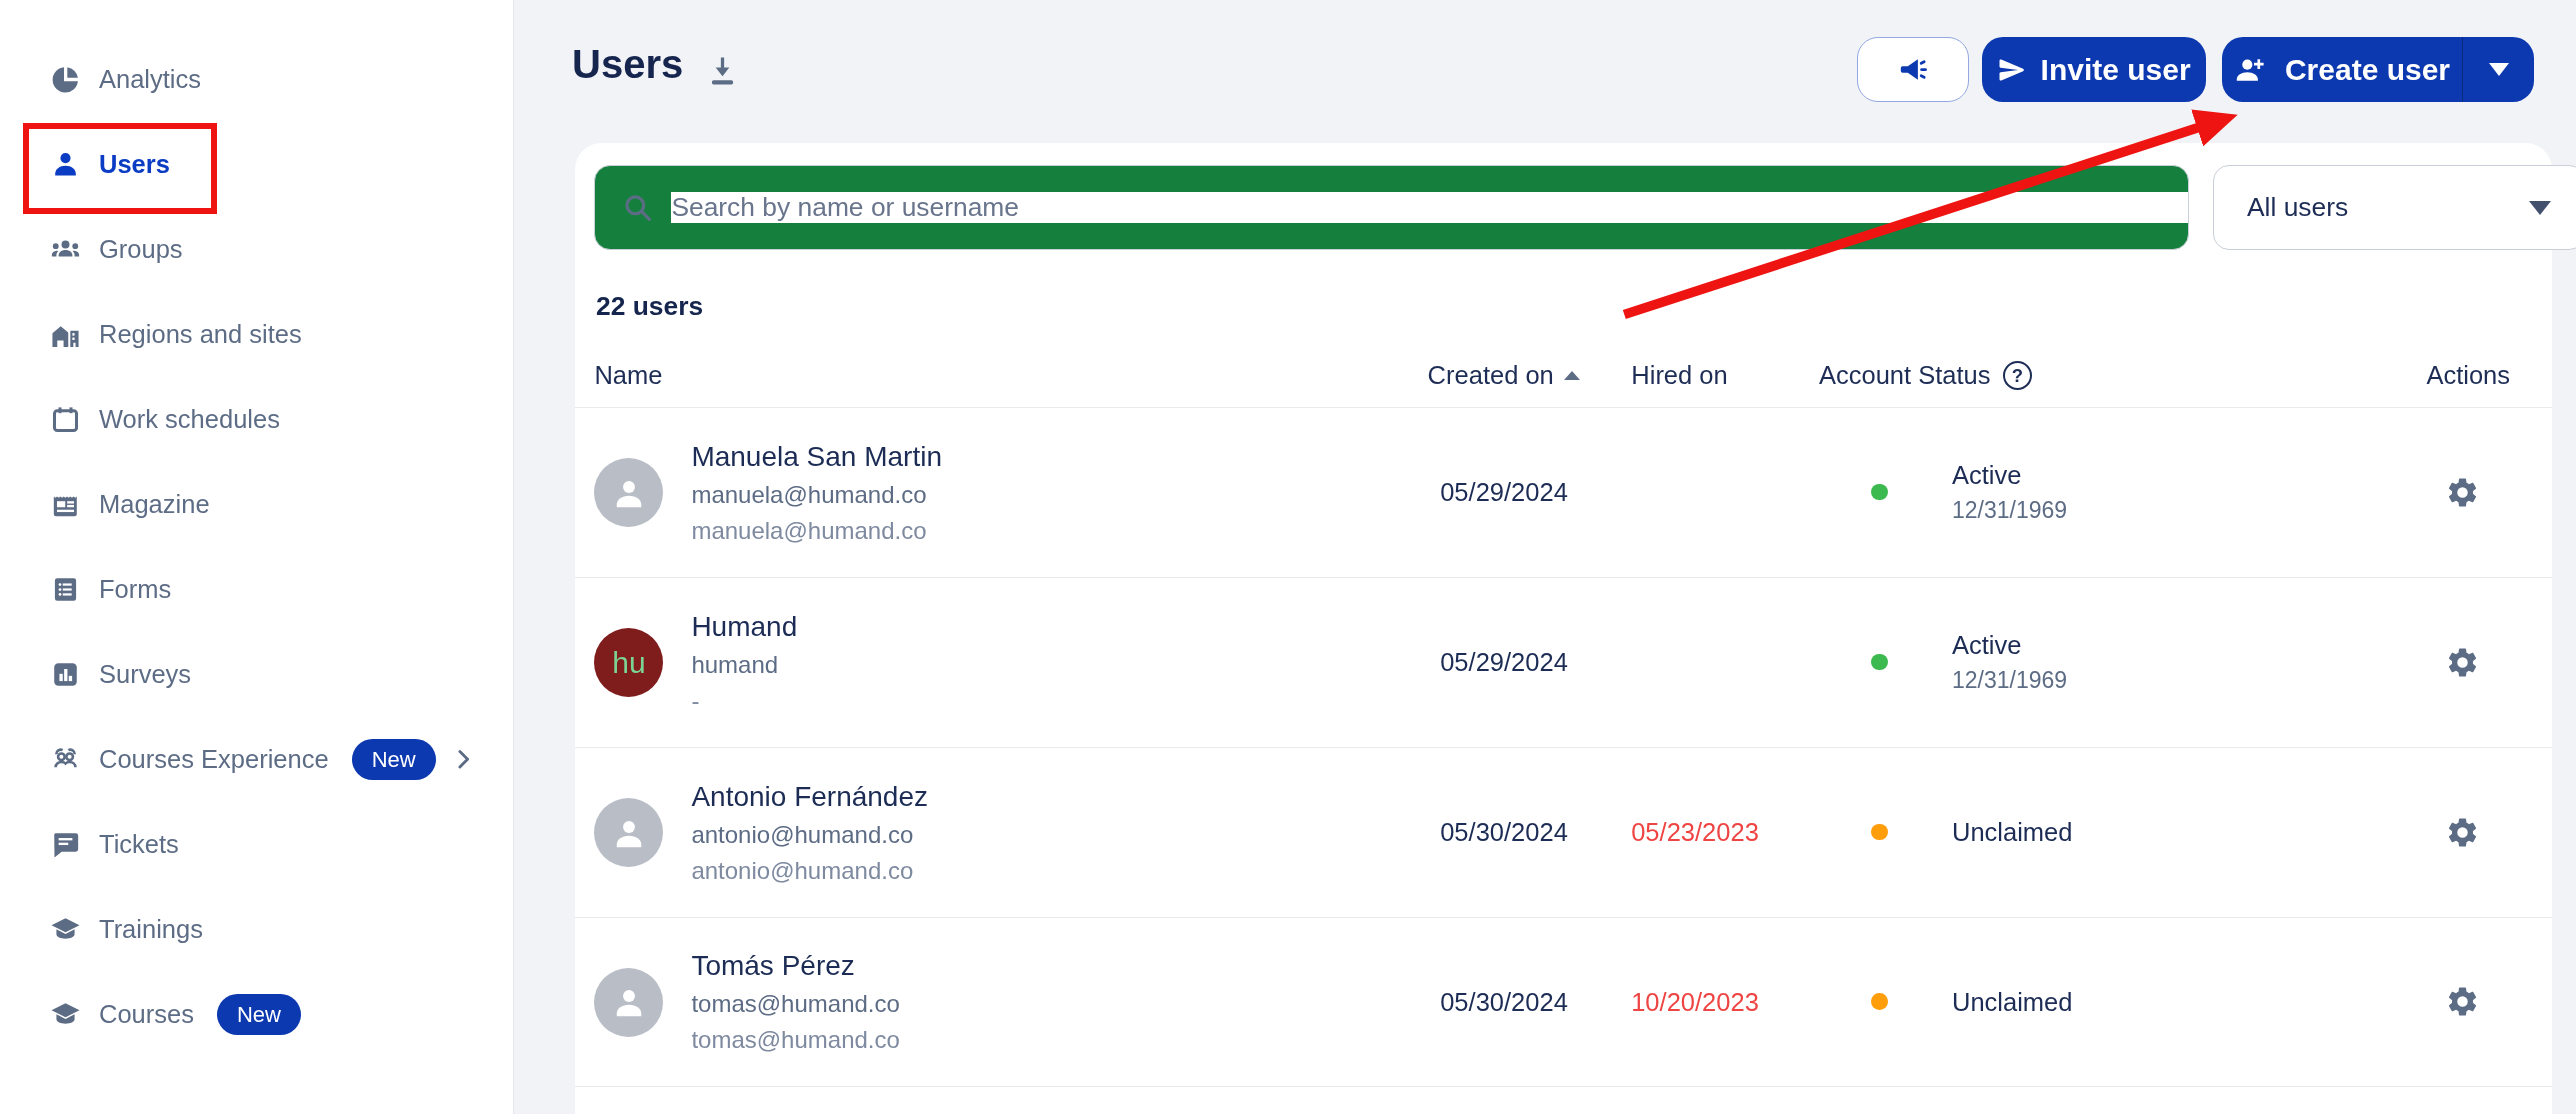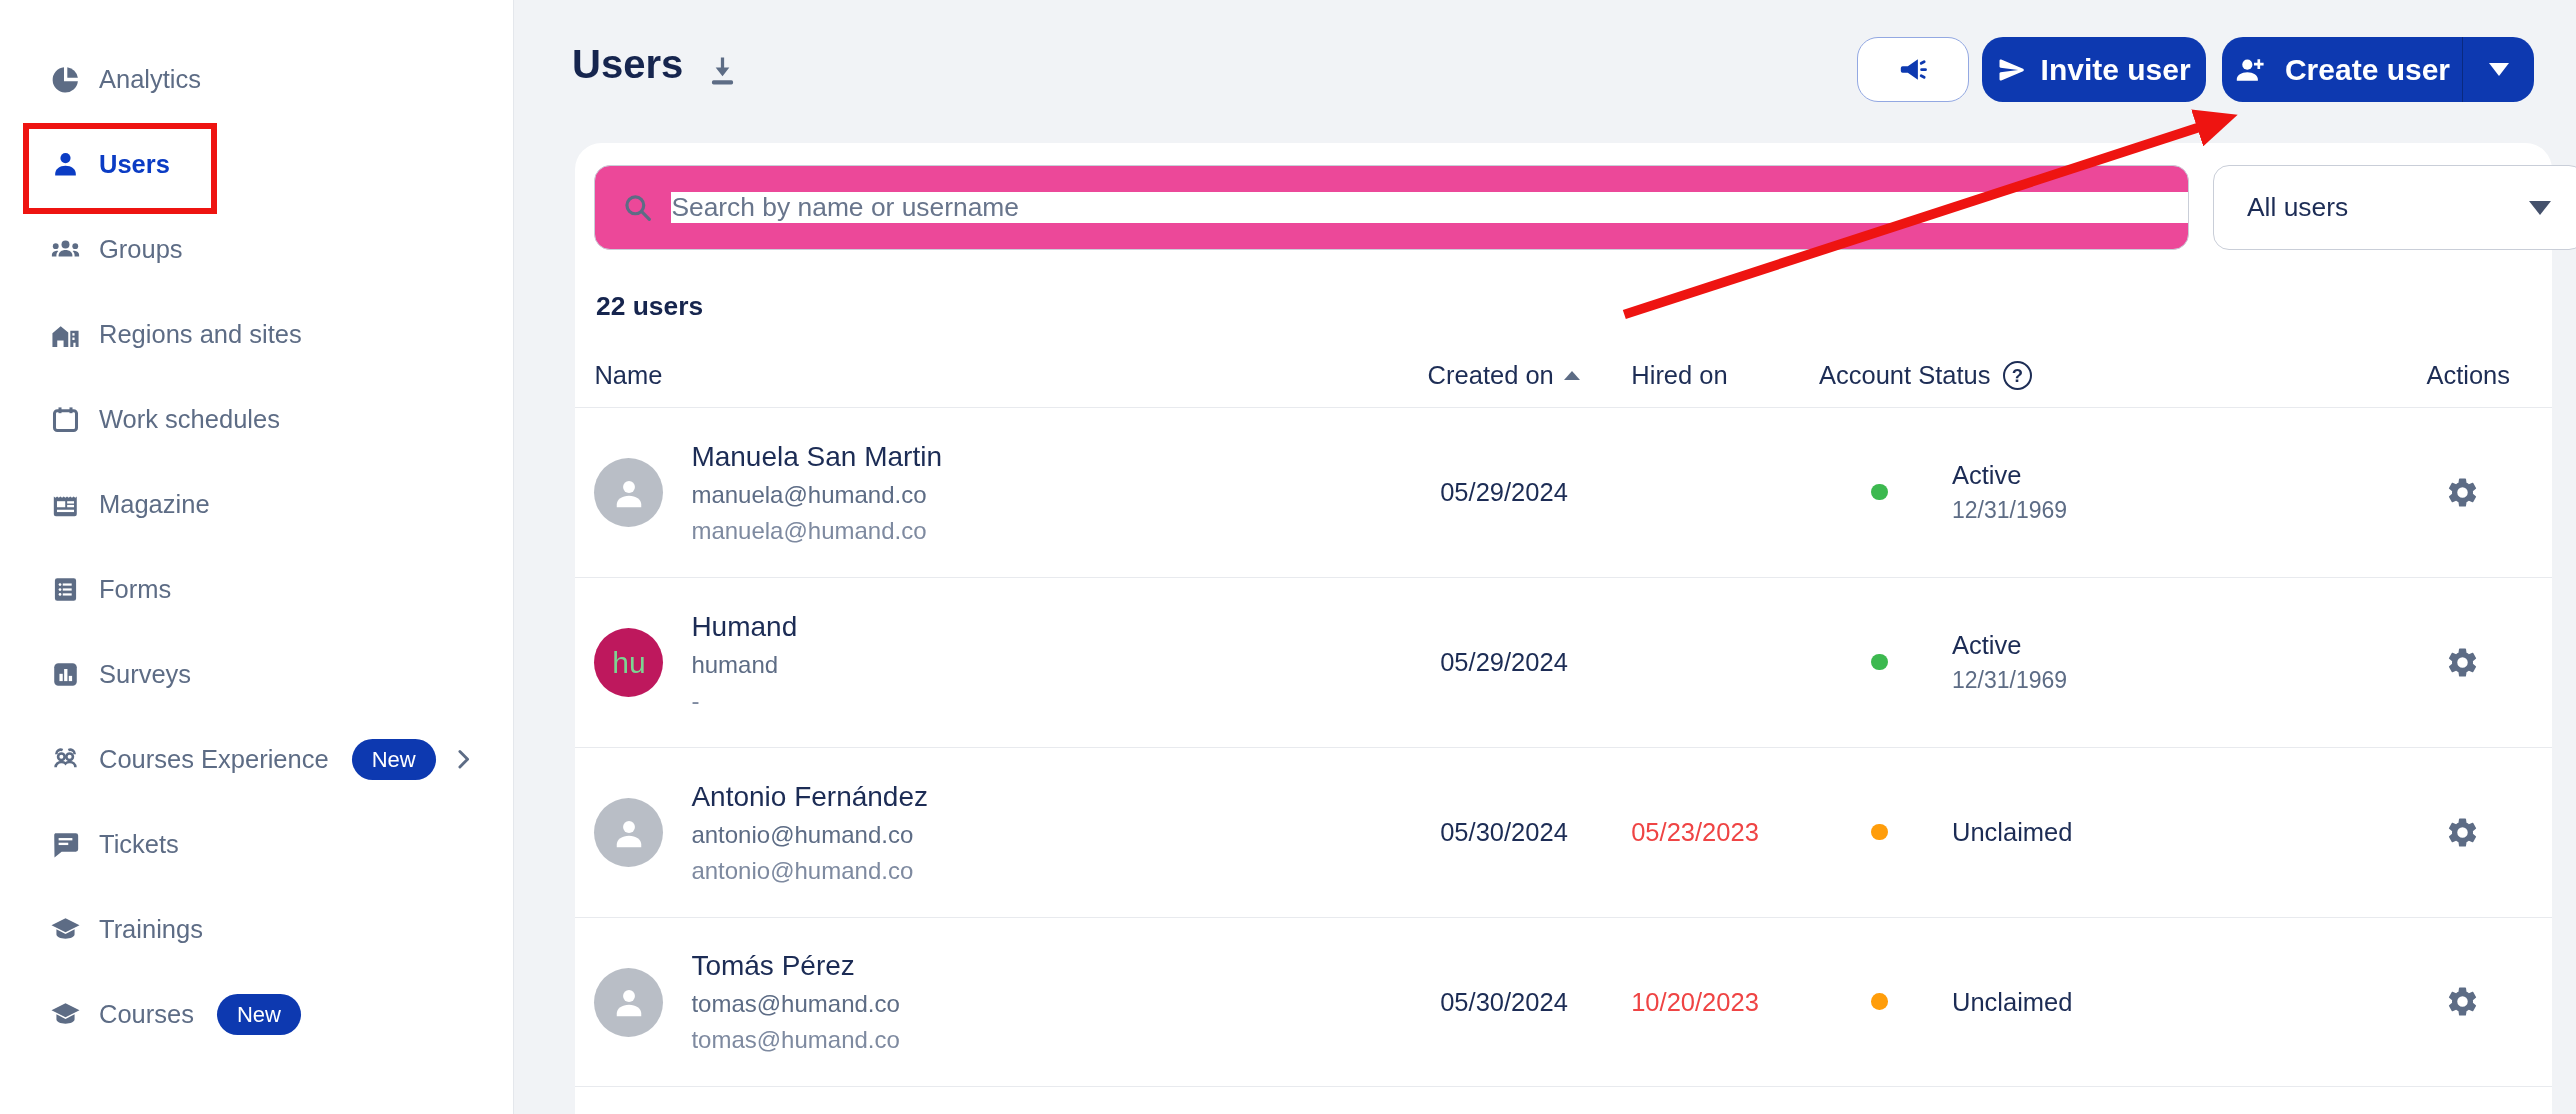--- a/index.html
+++ b/index.html
@@ -57,21 +57,21 @@
   .btn-create .caret-cell { width:72px; height:100%; display:flex; align-items:center; justify-content:center; border-left:1.8px solid #0a2a80; cursor:pointer; }
   .tri-down { width:0; height:0; border-left:10.6px solid transparent; border-right:10.6px solid transparent; border-top:13.2px solid #ffffff; }
   
   .card {
     position:absolute; left:575px; top:143px; width:1977px; height:972px;
     background:#fff; border-radius:26.4px 26.4px 0 0;
   }
   .search-box {
     position:absolute; left:19.4px; top:22px; width:1595px; height:85px;
     border:1.8px solid #c9ced8; border-radius:16px;
-    display:flex; align-items:center; padding-left:26.4px; background:#ec4899;
+    display:flex; align-items:center; padding-left:26.4px; background:#15803d;
   }
   .search-box svg { width:32px; height:32px; color:#5d6c85; flex:0 0 32px; }
   .search-box input {
     border:none; outline:none; flex:1; margin-left:17.6px;
     font-size:26.4px; color:#1c2c55; font-family:"Liberation Sans", sans-serif;
   }
   .search-box input::placeholder { color:#68758c; }
   .filter-box {
     position:absolute; left:1638px; top:22px; width:372px; height:85px;
     border:1.8px solid #c9ced8; border-radius:16px; background:#fff;
@@ -94,21 +94,21 @@
   }
   .th-actions { right:42px; }
   
   .rows { position:absolute; left:0; top:264px; width:100%; }
   .trow { position:relative; height:170px; border-top:1.8px solid #e8eaee; }
   .trow:last-child { border-bottom:1.8px solid #e8eaee; }
   .cell-name { position:absolute; left:19.4px; top:0; height:100%; display:flex; align-items:center; }
   .avatar { width:69px; height:69px; border-radius:50%; flex:0 0 69px; display:flex; align-items:center; justify-content:center; }
   .avatar.person { background:#b9bec6; }
   .avatar.person svg { width:42px; height:42px; color:#fff; }
-  .avatar.hu { background:#be185d; color:#7cd492; font-size:30px; }
+  .avatar.hu { background:#7f1d1d; color:#7cd492; font-size:30px; }
   .who { margin-left:28px; display:flex; flex-direction:column; gap:8px; }
   .nm { font-size:28px; color:#1c2c55; }
   .em { font-size:24px; color:#5d6c85; }
   .un { font-size:24px; color:#7e8aa0; }
   .cell-created { position:absolute; left:819px; width:220px; top:0; height:100%; display:flex; align-items:center; justify-content:center; font-size:25.5px; color:#1c2c55; }
   .cell-hired { position:absolute; left:1021px; width:198px; top:0; height:100%; display:flex; align-items:center; justify-content:center; font-size:25.5px; color:#ef4444; }
   .dot { position:absolute; left:1296px; top:50%; margin-top:-8.8px; width:16.7px; height:16.7px; border-radius:50%; }
   .cell-status { position:absolute; left:1377px; top:0; height:100%; display:flex; flex-direction:column; justify-content:center; gap:7px; }
   .st { font-size:25.5px; color:#1c2c55; }
   .sd { font-size:23px; color:#5d6c85; }

